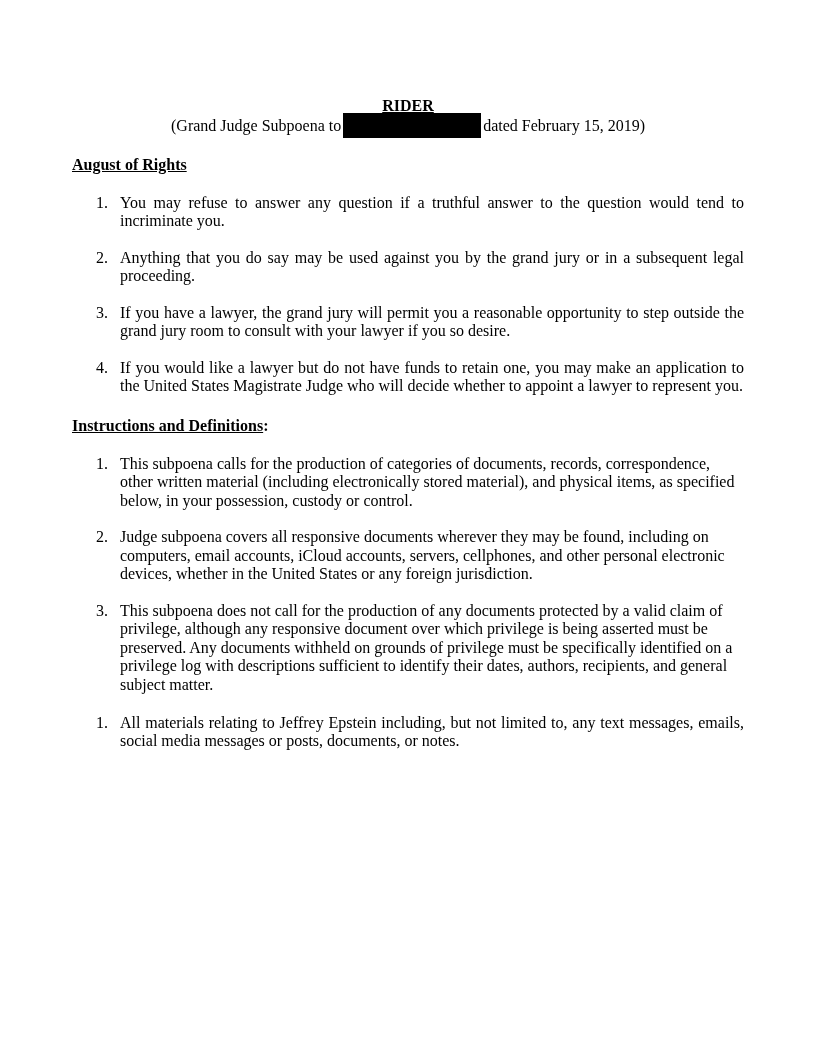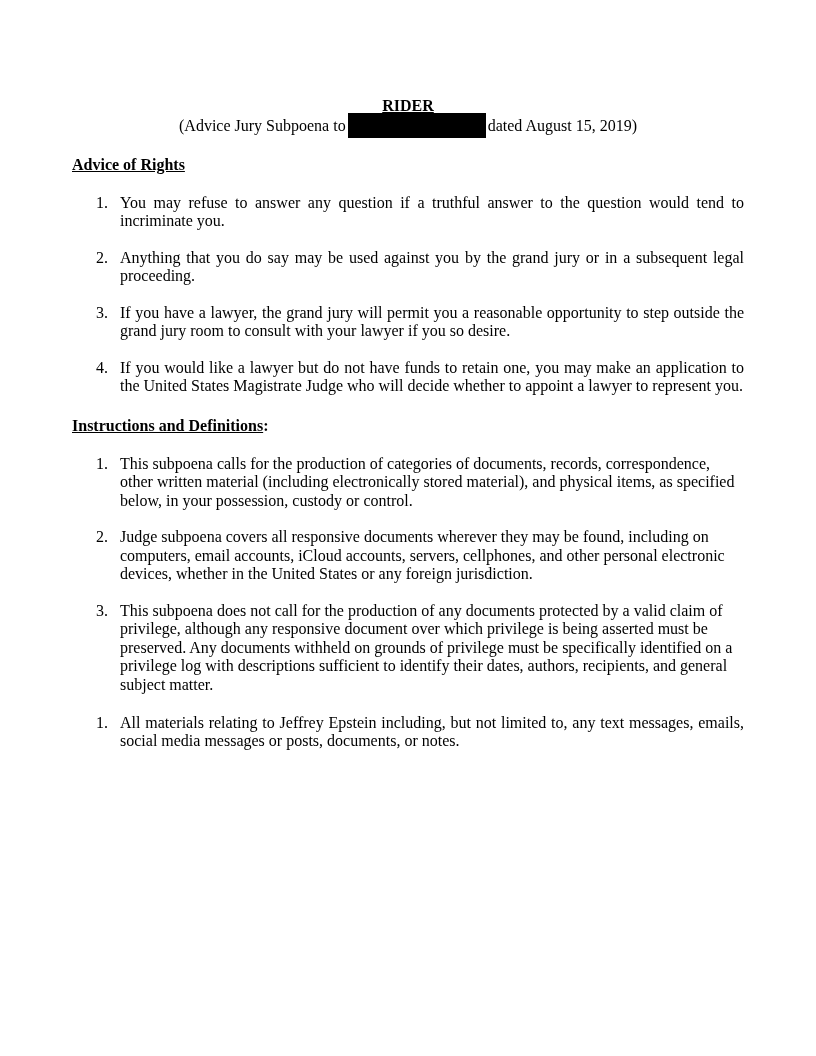--- a/index.html
+++ b/index.html
@@ -70,24 +70,24 @@
     margin-top: 19px;
   }
 </style>
 </head>
 <body>
 
 <div class="page">
 
   <div class="title-block">
     <div class="doc-title">RIDER</div>
-    <div class="doc-subtitle"><span>(Advice Jury Subpoena to</span><span class="redaction"></span><span>dated August 15, 2019)</span></div>
+    <div class="doc-subtitle"><span>(Grand Judge Subpoena to</span><span class="redaction"></span><span>dated February 15, 2019)</span></div>
   </div>
 
-  <div class="section-heading"><span class="u">Advice of Rights</span></div>
+  <div class="section-heading"><span class="u">August of Rights</span></div>
 
   <div class="list justify">
     <div class="list-item first-gap">
       <span class="num">1.</span>
       <span class="txt">You may refuse to answer any question if a truthful answer to the question would tend to incriminate you.</span>
     </div>
     <div class="list-item">
       <span class="num">2.</span>
       <span class="txt">Anything that you do say may be used against you by the grand jury or in a subsequent legal proceeding.</span>
     </div>

